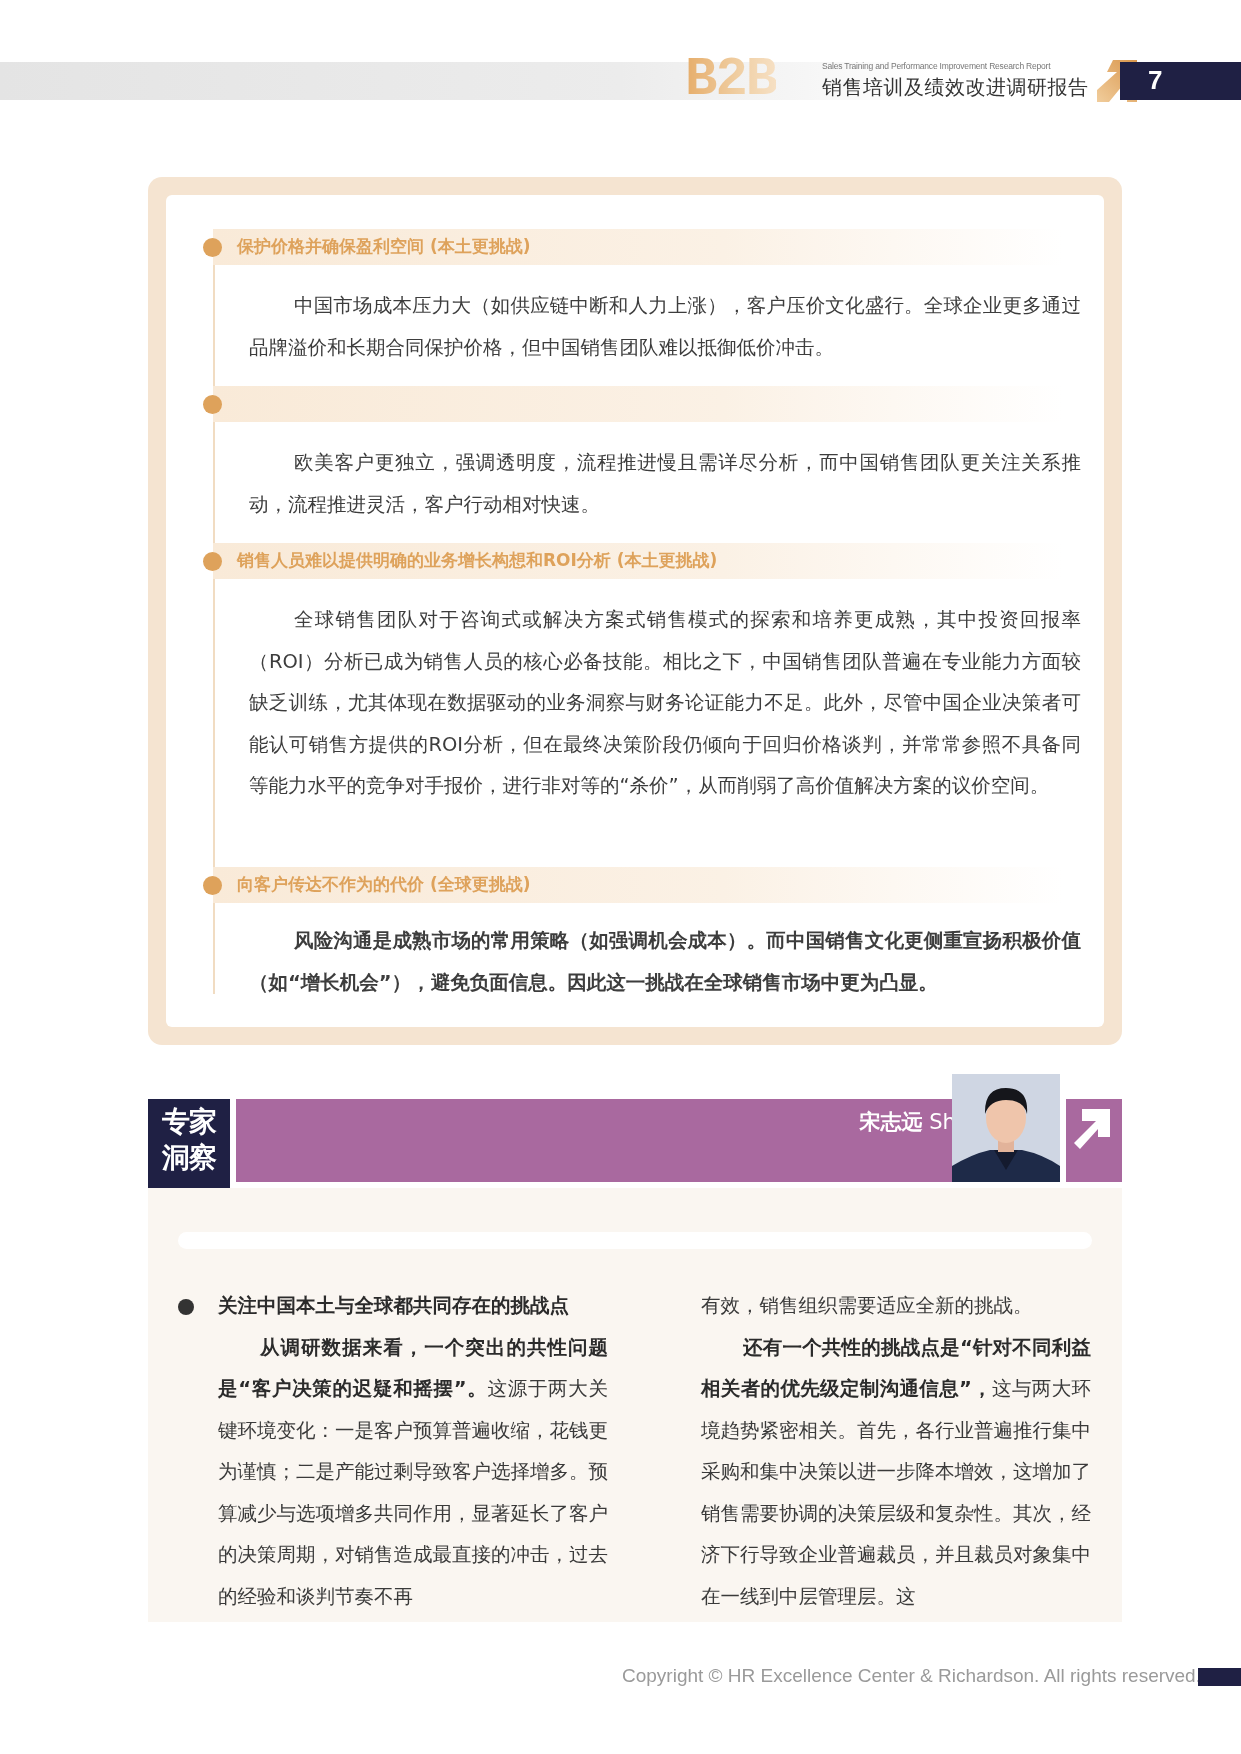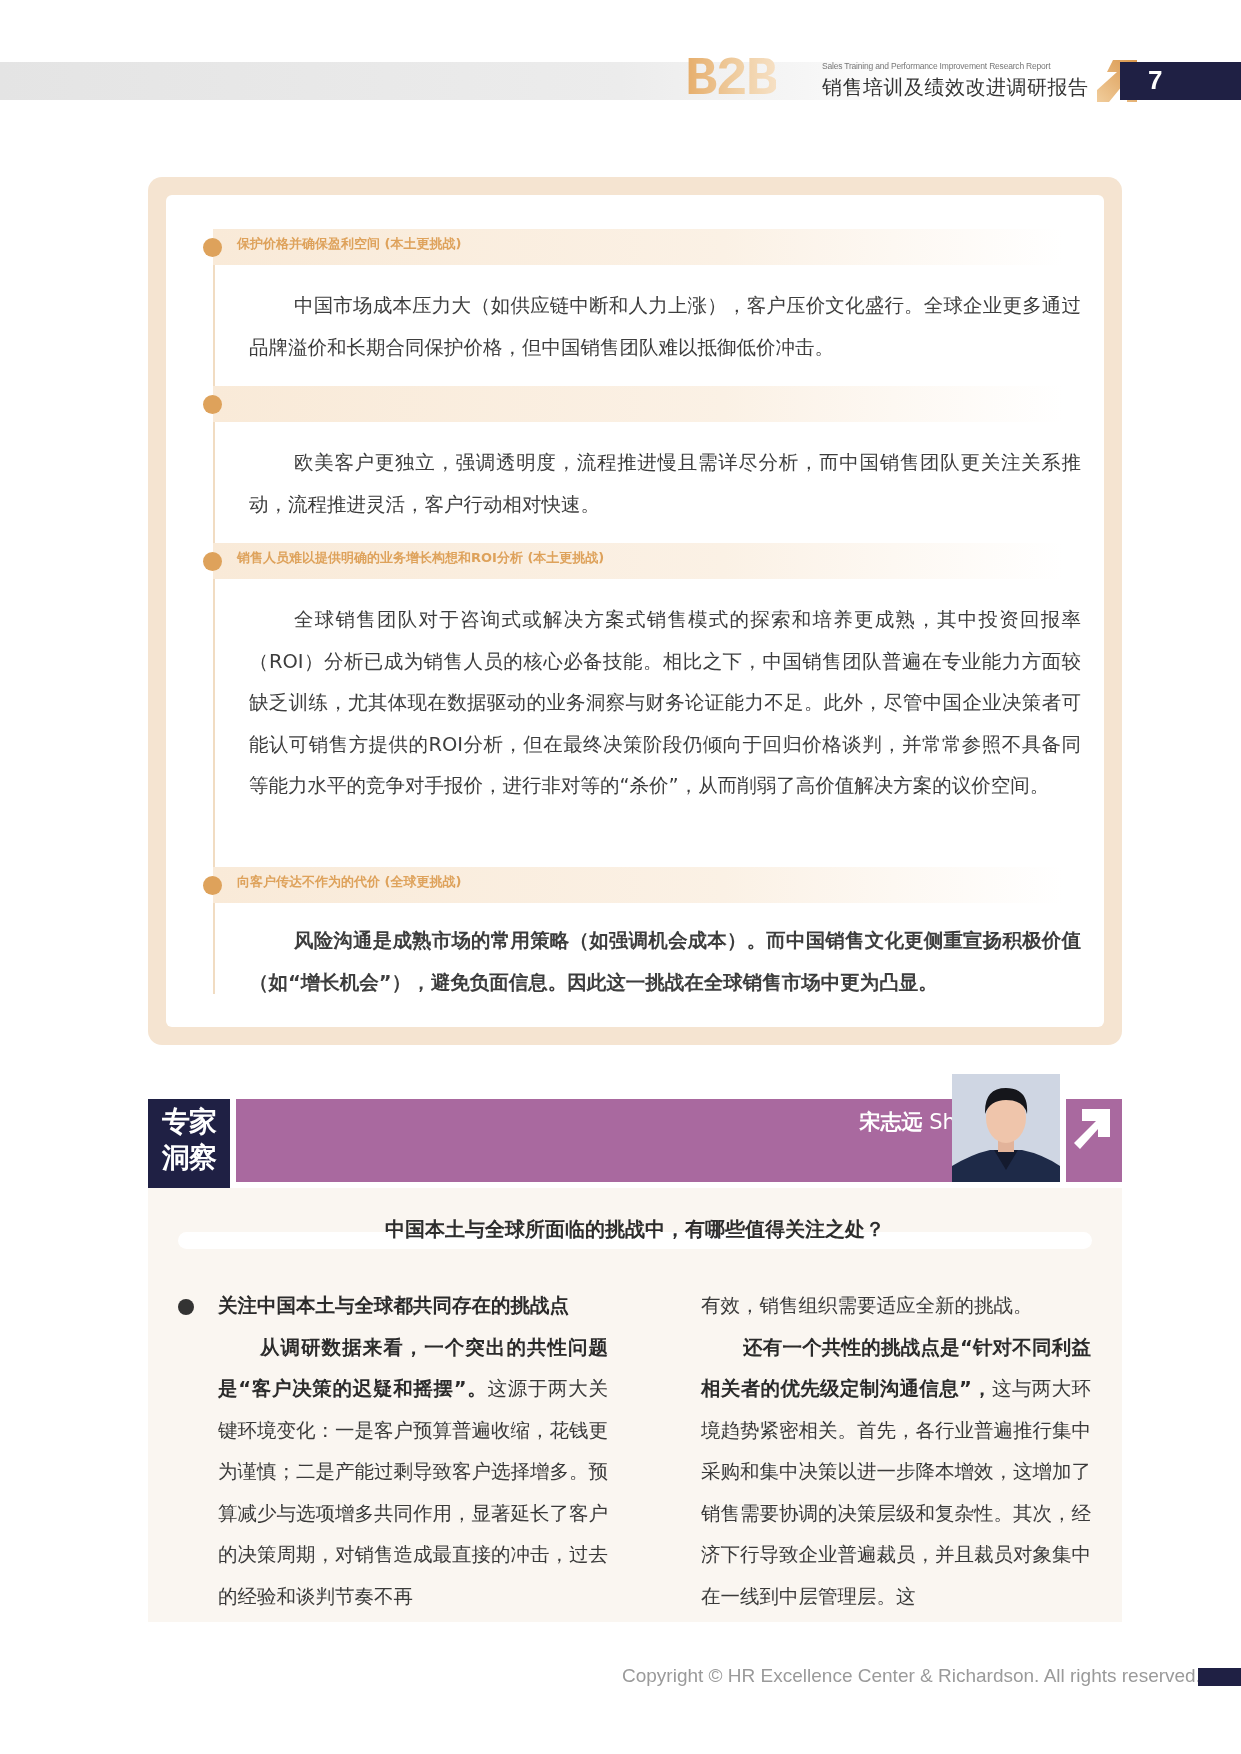--- a/index.html
+++ b/index.html
@@ -51,21 +51,21 @@
   }
   .ch-head {
     position: absolute; left: 213px; width: 850px; height: 36px;
     background: linear-gradient(90deg, #f9ead8 0%, #fbf1e5 60%, #ffffff 100%);
   }
   .ch-dot {
     position: absolute; left: -10px; top: 9px; width: 19px; height: 19px; border-radius: 50%;
     background: #dea25b;
   }
   .ch-title {
-    position: absolute; left: 24px; top: 6px; font-size: 13px; font-weight: 700; color: #dea25b;
+    position: absolute; left: 24px; top: 6px; font-size: 17px; font-weight: 700; color: #dea25b;
     white-space: nowrap;
     text-align: right;
   }
   .ch-body {
     position: absolute; left: 249px; width: 832px; font-size: 19.5px; line-height: 41.5px;
     color: #3d3d3d; text-indent: 45px; text-align: justify;
   }
   
   .exp-label {
     position: absolute; left: 148px; top: 1099px; width: 82px; height: 92px; background: #1f2044;
@@ -190,21 +190,20 @@
   </svg>
 </div>
 <div class="exp-arrowbox">
   <svg width="56" height="83" viewBox="0 0 56 83">
     <polygon points="8,44 30,22 16,22 16,10 44,10 44,38 32,38 32,30 14,50" fill="#ffffff"></polygon>
   </svg>
 </div>
 
 <div class="exp-content">
   <div class="q-pill"></div>
-  <div class="q-text">中国本土与全球所面临的挑战中，有哪些值得关注之处？</div>
   <div class="bul-dot"></div>
 
   <div class="col col-right">
     <p>有效，销售组织需要适应全新的挑战。</p>
     <p class="ind"><b>还有一个共性的挑战点是“针对不同利益相关者的优先级定制沟通信息”，</b><span>这与两大环境趋势紧密相关。首先，各行业普遍推行集中采购和集中决策以进一步降本增效，这增加了销售需要协调的决策层级和复杂性。其次，经济下行导致企业普遍裁员，并且裁员对象集中在一线到中层管理层。这</span></p>
   </div>
 
   <div class="col col-left">
     <p><b>关注中国本土与全球都共同存在的挑战点</b></p>
     <p class="ind"><b>从调研数据来看，一个突出的共性问题是“客户决策的迟疑和摇摆”。</b><span>这源于两大关键环境变化：一是客户预算普遍收缩，花钱更为谨慎；二是产能过剩导致客户选择增多。预算减少与选项增多共同作用，显著延长了客户的决策周期，对销售造成最直接的冲击，过去的经验和谈判节奏不再</span></p>

